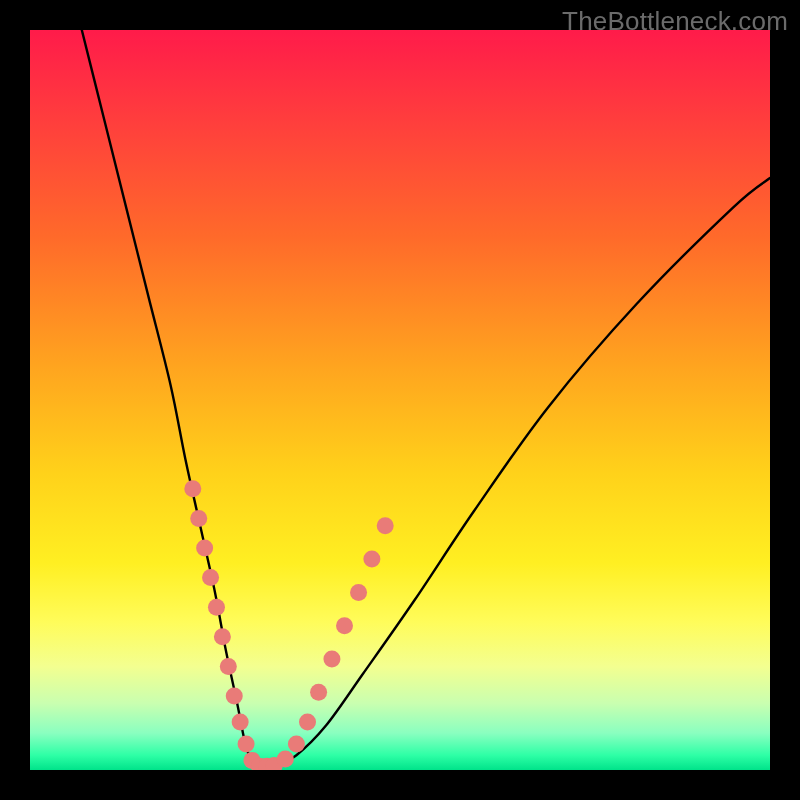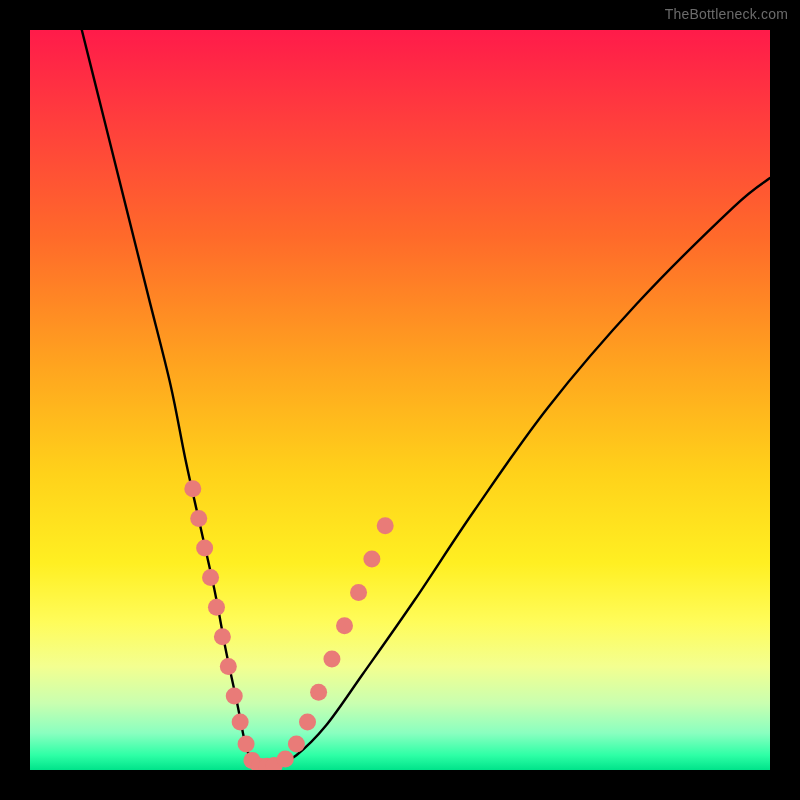--- a/index.html
+++ b/index.html
@@ -38,21 +38,21 @@
       #8affc0 95%,
       #2effa6 98%,
       #00e38a 100%
     );
   }
   .watermark {
     position: absolute;
     right: 12px;
     top: 6px;
     color: #6b6b6b;
-    font-size: 14px;
+    font-size: 26px;
     font-weight: 500;
     letter-spacing: 0.2px;
     user-select: none;
   }
   svg.curve {
     position: absolute;
     left: 0;
     top: 0;
     width: 740px;
     height: 740px;

